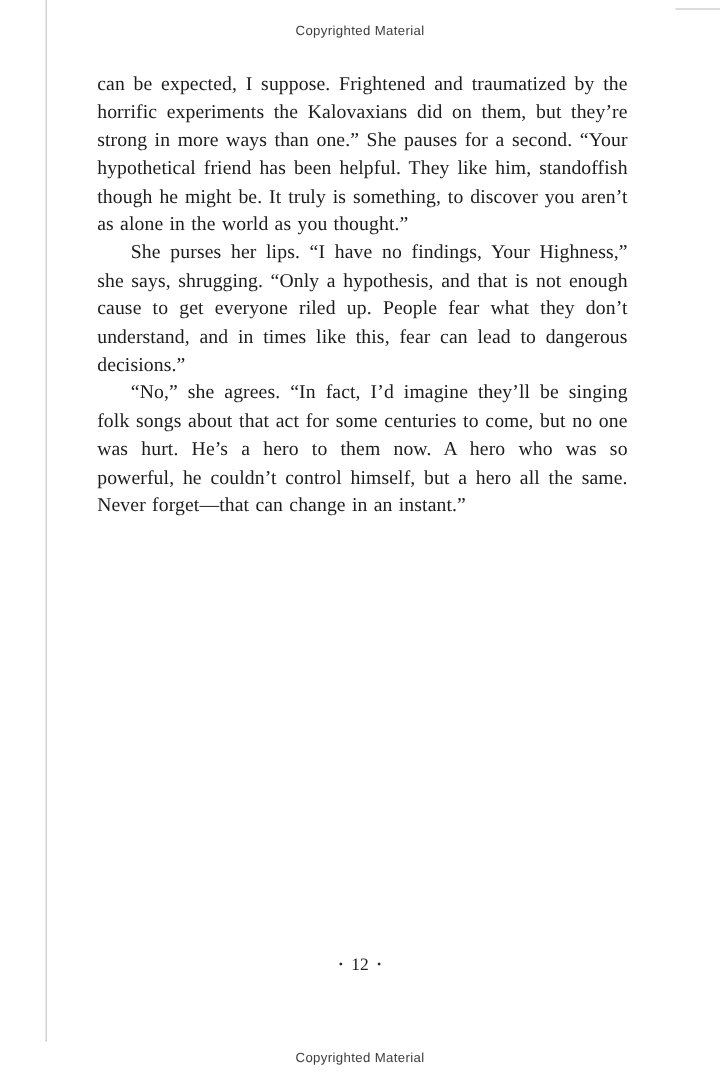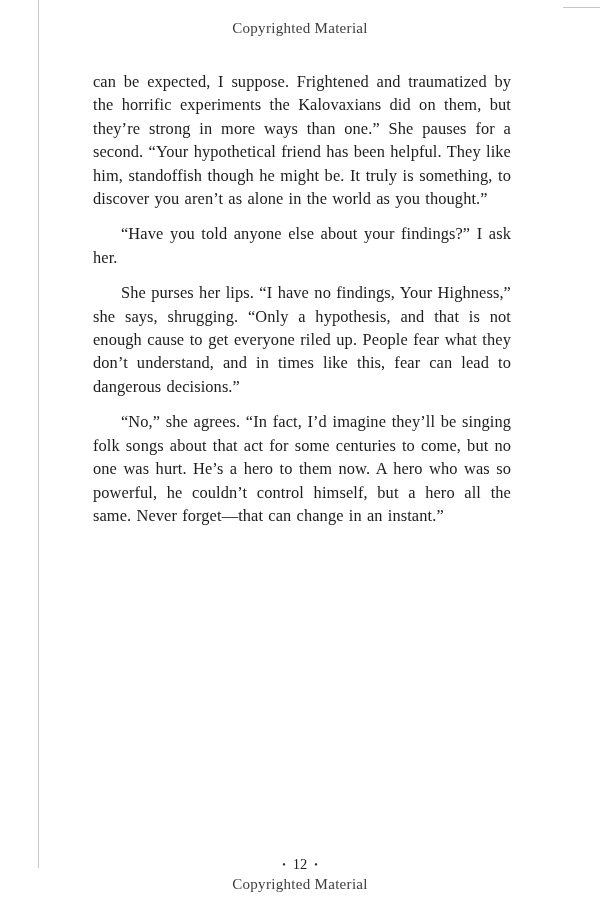--- a/index.html
+++ b/index.html
@@ -29,49 +29,49 @@
     top: 7px;
     width: 37px;
     height: 1px;
     background: #c6c6c6;
   }
   .watermark {
     position: absolute;
     left: 0;
     width: 100%;
     text-align: center;
-    font-family: Liberation Serif, serif;
-    font-size: 15px;
+    font-family: Liberation Sans, sans-serif;
+    font-size: 11px;
     color: #3d3d3d;
     letter-spacing: 0.3px;
   }
   .watermark.top { top: 20px; }
   .watermark.bottom { top: 876px; }
   .text-block {
     position: absolute;
     left: 81px;
     top: 58px;
     width: 442px;
     text-align: justify;
     font-size: 16.4px;
     line-height: 23.4px;
     letter-spacing: 0.1px;
     word-spacing: 1px;
   }
   .text-block p {
-    margin: 12px;
+    margin: 0;
     text-indent: 28px;
   }
   .text-block p.no-indent {
     text-indent: 0;
   }
   .folio {
     position: absolute;
     left: 0;
-    top: 856px;
+    top: 796px;
     width: 100%;
     text-align: center;
     font-size: 14.5px;
     color: #202020;
   }
   .folio .dot {
     font-size: 10px;
     vertical-align: 1.5px;
     padding: 0 7px;
     color: #2a2a2a;
@@ -80,21 +80,20 @@
 </head>
 <body>
 
 <div class="edge-line-left"></div>
 <div class="edge-line-top-right"></div>
 
 <div class="watermark top">Copyrighted Material</div>
 
 <div class="text-block">
   <p class="no-indent">can be expected, I suppose. Frightened and traumatized by the horrific experiments the Kalovaxians did on them, but they’re strong in more ways than one.” She pauses for a second. “Your hypothetical friend has been helpful. They like him, standoffish though he might be. It truly is something, to discover you aren’t as alone in the world as you thought.”</p>
-  <p>“Have you told anyone else about your findings?” I ask her.</p>
   <p>She purses her lips. “I have no findings, Your Highness,” she says, shrugging. “Only a hypothesis, and that is not enough cause to get everyone riled up. People fear what they don’t understand, and in times like this, fear can lead to dangerous decisions.”</p>
   <p>“No,” she agrees. “In fact, I’d imagine they’ll be singing folk songs about that act for some centuries to come, but no one was hurt. He’s a hero to them now. A hero who was so powerful, he couldn’t control himself, but a hero all the same. Never forget—that can change in an instant.”</p>
 </div>
 
 <div class="folio">
   <span class="dot">•</span><span>12</span><span class="dot">•</span>
 </div>
 
 <div class="watermark bottom">Copyrighted Material</div>
 

